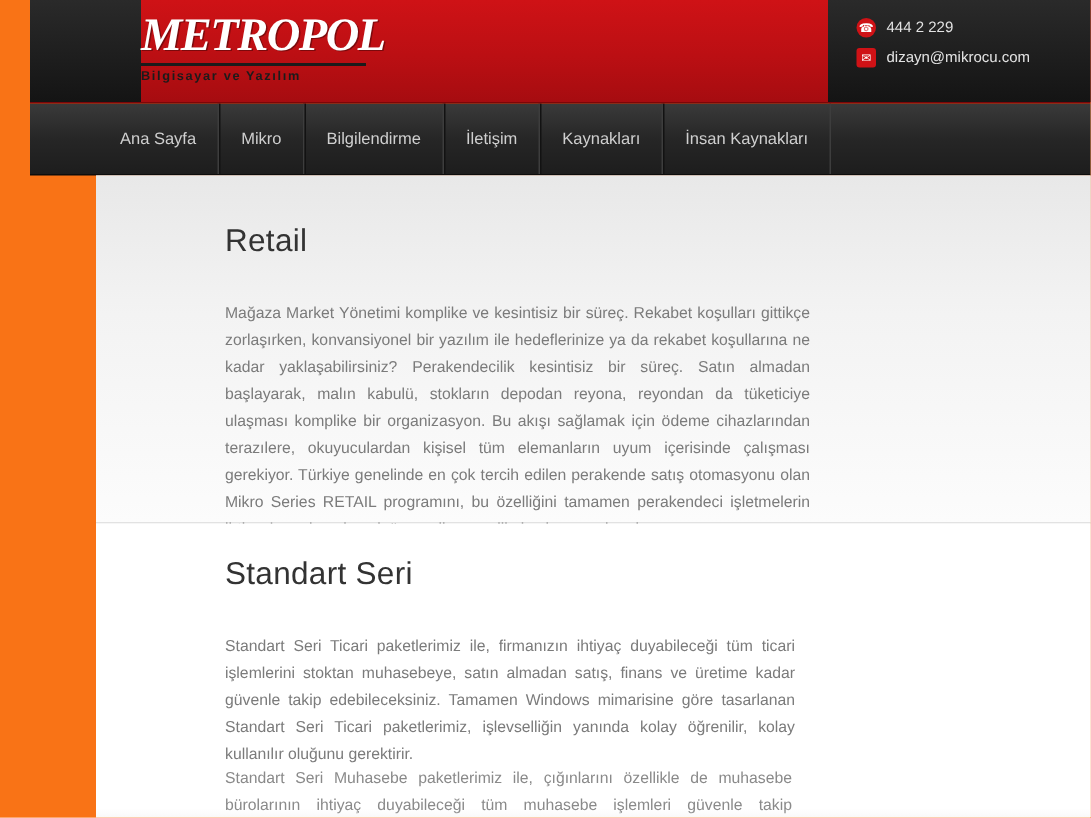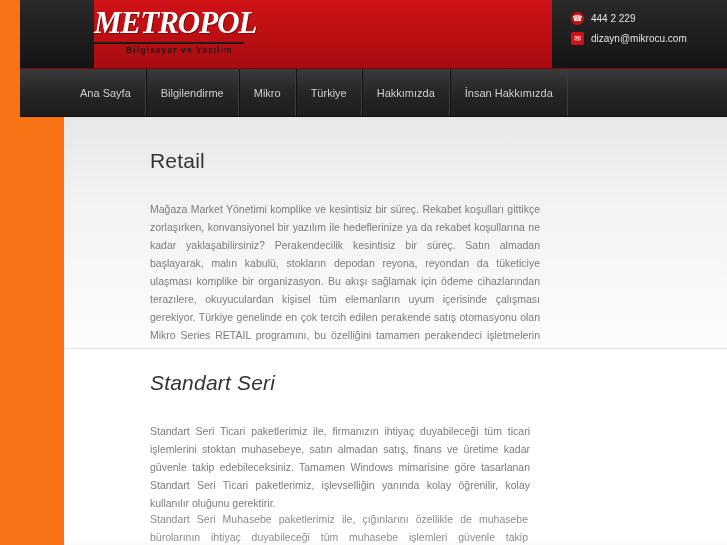--- a/index.html
+++ b/index.html
@@ -69,21 +69,20 @@
     white-space: nowrap;
   }
   .logo-sub {
     font-family: "Liberation Sans", sans-serif;
     font-size: 8.5px;
     font-weight: bold;
     letter-spacing: 1.1px;
     color: #1b1b1b;
     margin-top: 1px;
     white-space: nowrap;
-    margin-left: 32px;
   }
   .logo-rule {
     width: 150px;
     height: 2px;
     background: #1b1b1b;
     margin-top: 2px;
   }
   .contact {
     position: absolute;
     right: 8px;
@@ -181,21 +180,20 @@
     line-height: 18px;
     color: #7b7b7b;
     max-width: 390px;
     text-align: justify;
   }
   .section-body.wide {
     max-width: 380px;
   }
   .section-b .section-title {
     padding-top: 22px;
-    font-style: italic;
   }
   .overlap-note {
     position: absolute;
     left: 86px;
     top: 150px;
     width: 378px;
     font-size: 10.5px;
     line-height: 18px;
     color: #8a8a8a;
     text-align: justify;
@@ -231,25 +229,25 @@
       </div>
       <div class="contact-row">
         <span class="contact-icon mail">✉</span>
         <span class="contact-text">dizayn@mikrocu.com</span>
       </div>
     </div>
   </div>
 
   <div class="nav">
     <div class="nav-item">Ana Sayfa</div>
+    <div class="nav-item">Mikro</div>
     <div class="nav-item">Bilgilendirme</div>
-    <div class="nav-item">Mikro</div>
-    <div class="nav-item">Türkiye</div>
-    <div class="nav-item">Hakkımızda</div>
-    <div class="nav-item">İnsan Hakkımızda</div>
+    <div class="nav-item">İletişim</div>
+    <div class="nav-item">Kaynakları</div>
+    <div class="nav-item">İnsan Kaynakları</div>
   </div>
 
   <div class="content">
 
     <div class="section section-a">
       <h1 class="section-title">Retail</h1>
       <p class="section-body">Mağaza Market Yönetimi komplike ve kesintisiz bir süreç. Rekabet koşulları gittikçe zorlaşırken, konvansiyonel bir yazılım ile hedeflerinize ya da rekabet koşullarına ne kadar yaklaşabilirsiniz? Perakendecilik kesintisiz bir süreç. Satın almadan başlayarak, malın kabulü, stokların depodan reyona, reyondan da tüketiciye ulaşması komplike bir organizasyon. Bu akışı sağlamak için ödeme cihazlarından terazılere, okuyuculardan kişisel tüm elemanların uyum içerisinde çalışması gerekiyor. Türkiye genelinde en çok tercih edilen perakende satış otomasyonu olan Mikro Series RETAIL programını, bu özelliğini tamamen perakendeci işletmelerin ihtiyaçlarını karşılamak üzere dizayn edilmiş olmasına borçlu.</p>
     </div>
 
     <div class="section section-b">

